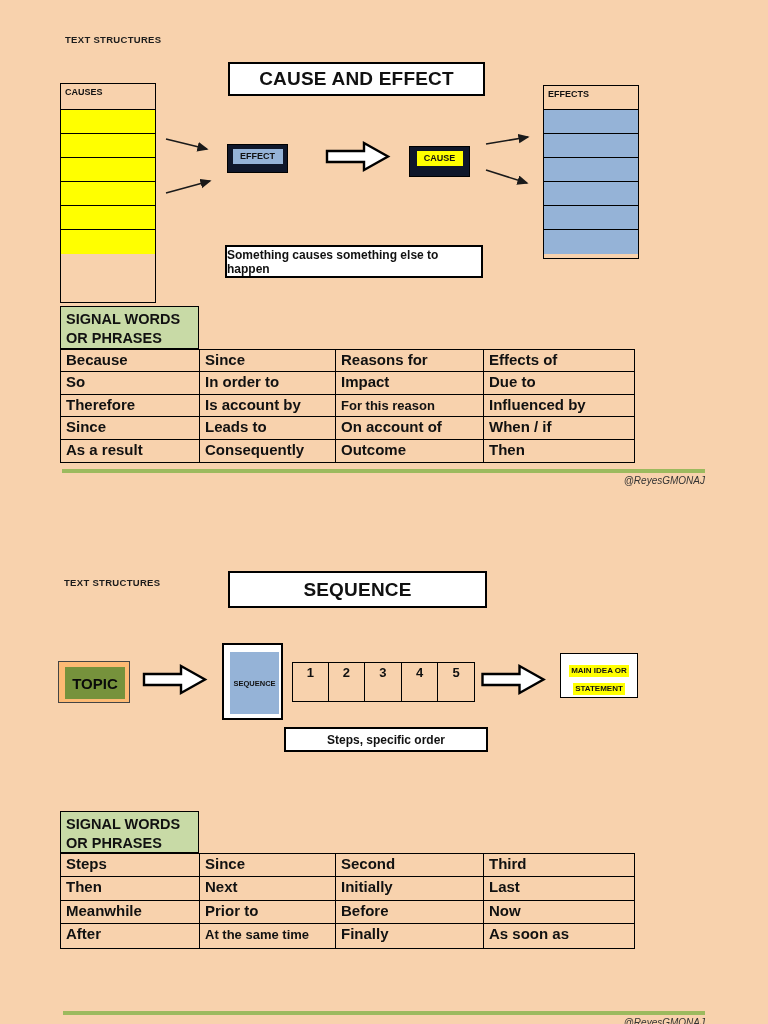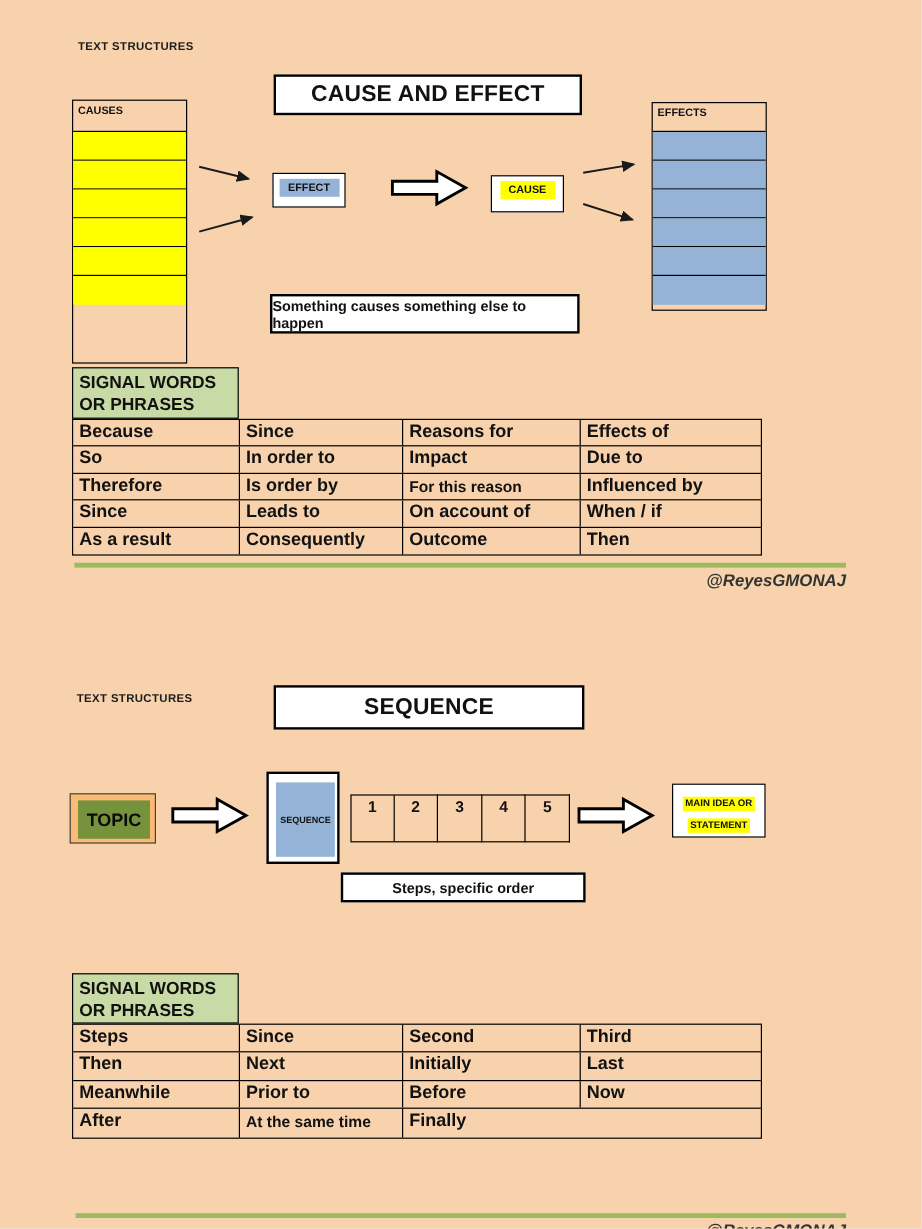--- a/index.html
+++ b/index.html
@@ -15,21 +15,21 @@
              justify-content:center;font-size:19px;font-weight:700;letter-spacing:.2px;}
   
   .col-table{border:1.6px solid #000;box-sizing:border-box;background:var(--bg);}
   .col-header{box-sizing:border-box;border-bottom:1.6px solid #000;
               font-size:9px;font-weight:700;padding:3px 0 0 4px;}
   .blank-row{box-sizing:border-box;border-bottom:1.5px solid #000;}
   .blank-row:last-child{border-bottom:none;}
   .blank-row.yellow{background:var(--yellow);}
   .blank-row.blue{background:var(--blue);}
   
-  .concept-box{background:#ffffff;border:1.8px solid #000;box-sizing:border-box;}
+  .concept-box{background:#0f172a;border:1.8px solid #000;box-sizing:border-box;}
   .hl{margin:4px auto 0;font-size:9px;font-weight:700;text-align:center;line-height:15px;height:15px;}
   
   .caption-box{background:#fff;border:2px solid #000;box-sizing:border-box;display:flex;
                align-items:center;justify-content:center;font-size:12px;font-weight:700;}
   
   .sig-header{background:var(--lightgreen);border:1.6px solid #000;box-sizing:border-box;
               font-size:14.5px;font-weight:700;line-height:19px;padding:3px 0 0 5px;}
   .sig-grid{border:1.6px solid #000;box-sizing:border-box;}
   .sig-row{display:flex;box-sizing:border-box;border-bottom:1.5px solid #000;}
   .sig-row:last-child{border-bottom:none;}
@@ -37,21 +37,21 @@
   .grid2 .sig-row{height:23.4px;}
   .sig-cell{box-sizing:border-box;border-right:1.5px solid #000;font-size:15px;
             font-weight:600;padding:1px 0 0 5px;overflow:hidden;white-space:nowrap;}
   .sig-cell:last-child{border-right:none;}
   .sig-cell.small{font-size:13px;padding-top:3px;}
   .sig-cell:nth-child(1){width:139px;}
   .sig-cell:nth-child(2){width:136px;}
   .sig-cell:nth-child(3){width:148px;}
   .sig-cell:nth-child(4){width:152px;flex:1;}
   .divider{background:var(--divider);}
-  .credit{font-size:14px;font-weight:700;font-style:italic;color:#333;text-align:right;}
+  .credit{font-size:10px;font-weight:400;font-style:italic;color:#333;text-align:right;}
   
   .topic-outer{background:#fdba74;border:1.2px solid #444;box-sizing:border-box;}
   .topic-inner{position:absolute;left:6px;top:5px;width:60px;height:32px;background:var(--olive);
                display:flex;align-items:center;justify-content:center;font-size:15px;font-weight:700;color:#0a0a0a;}
   .seq-outer{background:#fff;border:2px solid #000;box-sizing:border-box;}
   .seq-inner{position:absolute;left:6px;top:7px;width:49px;height:62px;background:var(--blue);
              display:flex;align-items:center;justify-content:center;font-size:7.5px;font-weight:700;}
   .steps-row{display:flex;}
   .step-cell{width:36.6px;height:40px;box-sizing:border-box;border:1.5px solid #000;
              border-left:none;text-align:center;font-size:13px;font-weight:700;padding-top:2px;}
@@ -132,21 +132,21 @@
         <div class="sig-cell">Effects of</div>
       </div>
       <div class="sig-row">
         <div class="sig-cell">So</div>
         <div class="sig-cell">In order to</div>
         <div class="sig-cell">Impact</div>
         <div class="sig-cell">Due to</div>
       </div>
       <div class="sig-row">
         <div class="sig-cell">Therefore</div>
-        <div class="sig-cell">Is order by</div>
+        <div class="sig-cell">Is account by</div>
         <div class="sig-cell small">For this reason</div>
         <div class="sig-cell">Influenced by</div>
       </div>
       <div class="sig-row">
         <div class="sig-cell">Since</div>
         <div class="sig-cell">Leads to</div>
         <div class="sig-cell">On account of</div>
         <div class="sig-cell">When / if</div>
       </div>
       <div class="sig-row">
@@ -215,19 +215,20 @@
       <div class="sig-row">
         <div class="sig-cell">Meanwhile</div>
         <div class="sig-cell">Prior to</div>
         <div class="sig-cell">Before</div>
         <div class="sig-cell">Now</div>
       </div>
       <div class="sig-row">
         <div class="sig-cell">After</div>
         <div class="sig-cell small">At the same time</div>
         <div class="sig-cell">Finally</div>
+        <div class="sig-cell">As soon as</div>
       </div>
     </div>
 
   <div class="abs divider" style="left:63px;top:1011px;width:642px;height:4px;"></div>
   <div class="abs credit" style="left:560px;top:1017px;width:145px;">@ReyesGMONAJ</div>
 
 </div>
 
 </body></html>

